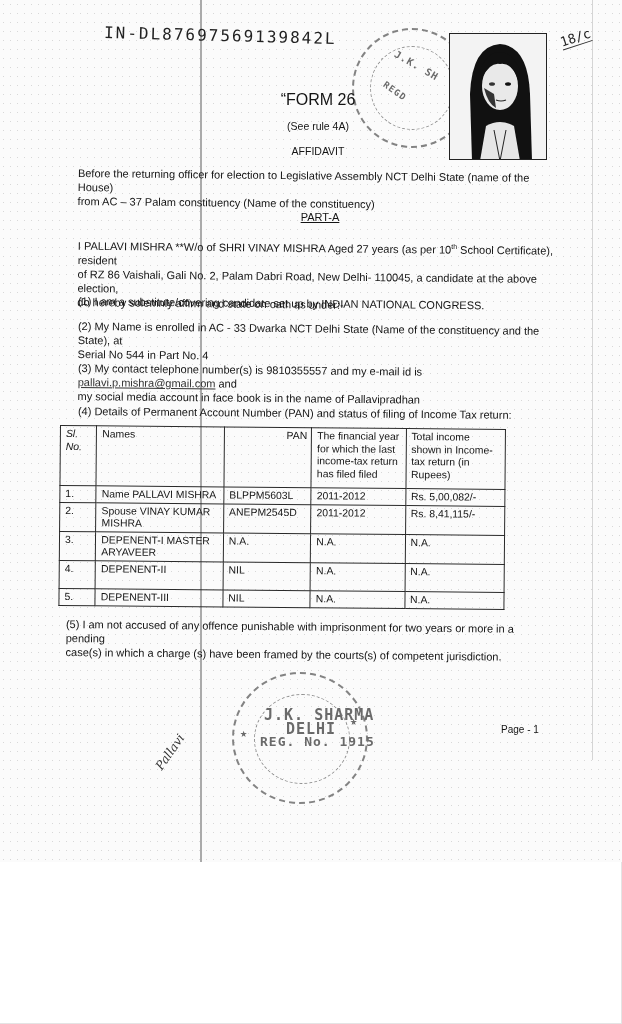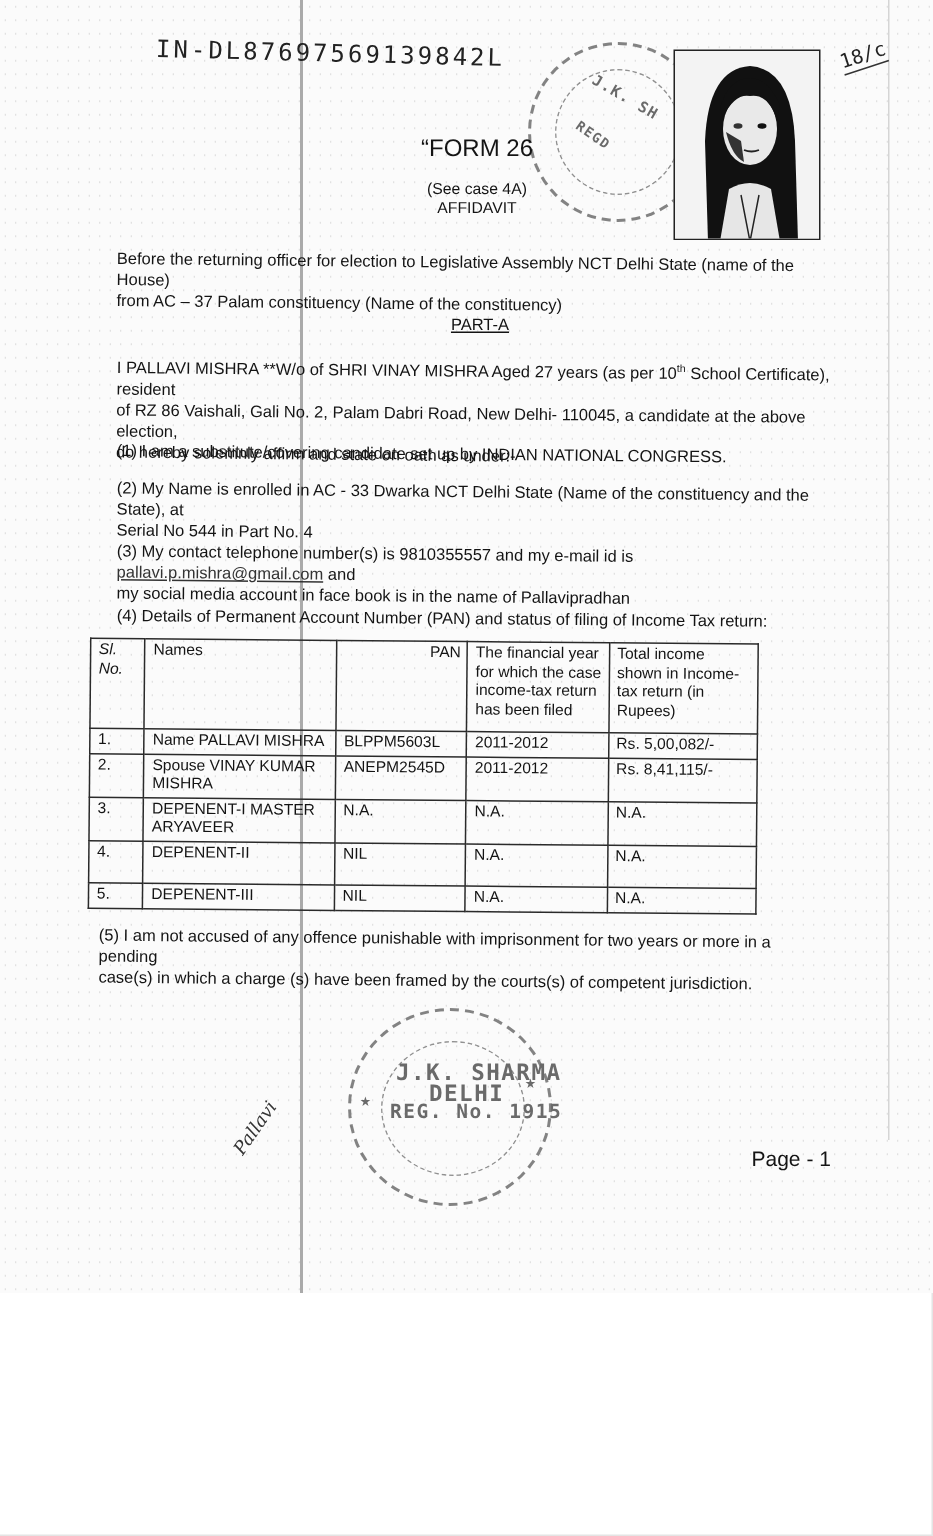--- a/index.html
+++ b/index.html
@@ -57,22 +57,22 @@
       <path d="M34 54 Q38 70 46 74 L44 60 Z" fill="#333"></path>
       <ellipse cx="58" cy="50" rx="3" ry="1.8" fill="#111"></ellipse>
       <ellipse cx="42" cy="50" rx="3" ry="1.8" fill="#333"></ellipse>
       <path d="M46 66 Q51 68 56 66" stroke="#222" stroke-width="1.2" fill="none"></path>
       <path d="M36 92 Q50 84 64 92 L70 127 L30 127 Z" fill="#e6e6e6"></path>
       <path d="M44 96 L50 127 L56 96" stroke="#222" stroke-width="1" fill="none"></path>
     </svg>
   </div>
 
   <div class="abs t center" style="left:268px; top:93px; width:100px; font-size:16px;">“FORM 26</div>
-  <div class="abs t center" style="left:268px; top:119px; width:100px; font-size:10.5px;">(See case 4A)</div>
-  <div class="abs t center" style="left:268px; top:132px; width:100px; font-size:10.5px;text-align:center;">AFFIDAVIT</div>
+  <div class="abs t center" style="left:268px; top:119px; width:100px; font-size:10.5px;">(See rule 4A)</div>
+  <div class="abs t center" style="left:268px; top:144px; width:100px; font-size:10.5px;text-align:center;">AFFIDAVIT</div>
 
   <div class="para" style="top:166px; transform:rotate(0.6deg); transform-origin:left top;">
     <div>Before the returning officer for election to Legislative Assembly NCT Delhi State (name of the House)</div>
     <div>from AC – 37 Palam constituency (Name of the constituency)</div>
   </div>
 
   <div class="abs center u" style="left:270px; top:211px; width:100px; font-size:11px;text-align:center;">PART-A</div>
 
   <div class="para" style="top:236px; transform:rotate(0.6deg); transform-origin:left top;">
     <div><span>I PALLAVI MISHRA **W/o of SHRI VINAY MISHRA Aged 27 years (as per 10</span><sup>th</sup><span> School Certificate), resident</span></div>
@@ -93,21 +93,21 @@
   </div>
 
   <div class="para" style="top:404px; transform:rotate(0.5deg); transform-origin:left top;">(4) Details of Permanent Account Number (PAN) and status of filing of Income Tax return:</div>
 
   <table class="pan" style="transform:rotate(0.5deg); transform-origin:left top;">
     <thead>
       <tr>
         <th class="c1">Sl. No.</th>
         <th class="c2">Names</th>
         <th class="c3 pan-h">PAN</th>
-        <th class="c4">The financial year for which the case income-tax return has been filed</th>
+        <th class="c4">The financial year for which the last income-tax return has filed filed</th>
         <th class="c5">Total income shown in Income-tax return (in Rupees)</th>
       </tr>
     </thead>
     <tbody>
       <tr>
         <td>1.</td>
         <td>Name PALLAVI MISHRA</td>
         <td>BLPPM5603L</td>
         <td>2011-2012</td>
         <td>Rs. 5,00,082/-</td>
@@ -152,14 +152,14 @@
     <div class="stamp-inner" style="left:20px; top:20px; width:96px; height:90px;"></div>
     <div class="stamp-text" style="left:30px; top:32px; font-size:15px;">J.K. SHARMA</div>
     <div class="stamp-text" style="left:52px; top:46px; font-size:15px;">DELHI</div>
     <div class="stamp-text" style="left:26px; top:60px; font-size:13px;">REG. No. 1915</div>
     <div class="stamp-text" style="left:6px; top:52px; font-size:12px;">★</div>
     <div class="stamp-text" style="left:116px; top:40px; font-size:12px;">★</div>
   </div>
 
   <div class="abs" style="left:150px; top:745px; font-family:'DejaVu Serif', serif; font-style:italic; font-size:12px; color:#333; transform:rotate(-55deg);">Pallavi</div>
 
-  <div class="abs" style="left:501px; top:724px; font-size:14px;margin-top:40px;">Page - 1</div>
+  <div class="abs" style="left:501px; top:724px; font-size:10px;">Page - 1</div>
 </div>
 
 </body></html>

